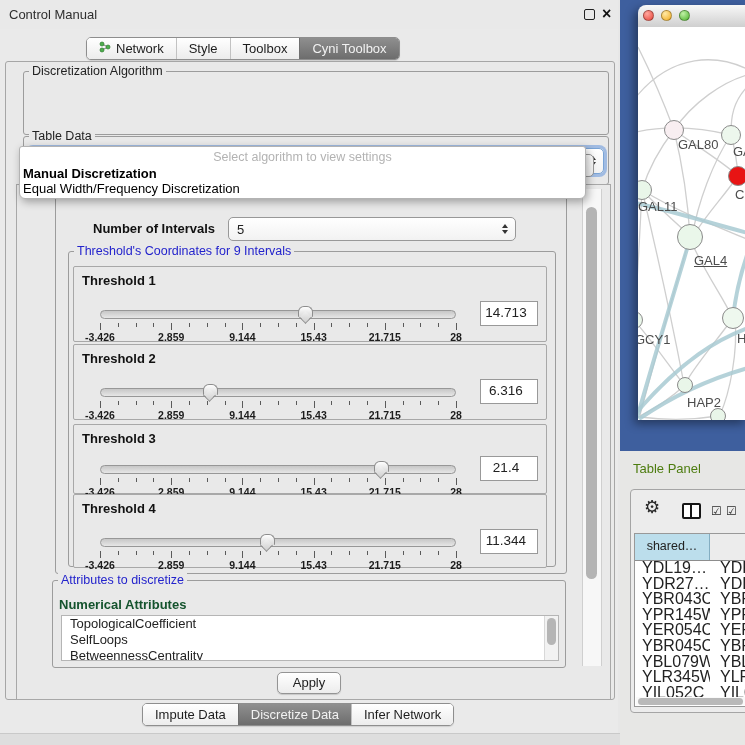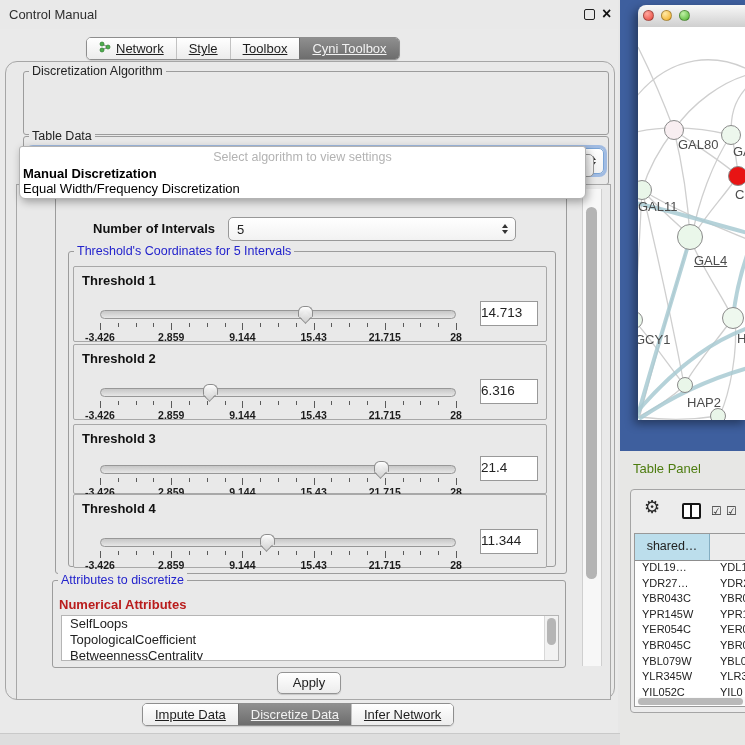--- a/index.html
+++ b/index.html
@@ -9,29 +9,29 @@
   .cp{position:absolute;left:0;top:0;width:618px;height:733px;background:#eaeaea;}
   .cp-strip{position:absolute;left:0;top:733px;width:620px;height:12px;background:#dedede;border-top:1px solid #c9c9c9;}
   .cp-titlebar{position:absolute;left:0;top:0;width:618px;height:29px;background:#e9e9e9;}
   .cp-title{position:absolute;left:9px;top:7px;font-size:13px;color:#2e2e2e;}
   .float-btn{position:absolute;left:584px;top:9px;width:9px;height:9px;border:1.5px solid #222;border-radius:2px;}
   .close-btn{position:absolute;left:602px;top:4px;font-size:16px;font-weight:bold;color:#111;line-height:20px;}
   
   .seg{position:absolute;display:flex;height:21px;border:1px solid #8e8e8e;border-radius:5px;
        background:#fdfdfd;overflow:hidden;box-shadow:0 1px 1px rgba(0,0,0,.12);}
   .seg .tab{display:flex;align-items:center;padding:0 12px;font-size:13px;color:#1d1d1d;
-            border-left:1px solid #c2c2c2;background:linear-gradient(#ffffff,#ececec);white-space:nowrap;text-decoration:underline;}
+            border-left:1px solid #c2c2c2;background:linear-gradient(#ffffff,#ececec);white-space:nowrap;}
   .seg .tab:first-child{border-left:none;}
   .seg .tab.sel{background:linear-gradient(#8f8f8f,#6d6d6d);color:#f2f2f2;border-left-color:#6f6f6f;}
   .cp-tabs{left:86px;top:37px;}
   .cp-bottom-tabs{left:142px;top:703px;}
   .net-tab-icon{margin-right:5px;}
   
   .tab-panel{position:absolute;left:5px;top:61px;width:608px;height:637px;background:#e9e9e9;
-             border:1px solid #a6a6a6;border-radius:12px;}
+             border:1px solid #a6a6a6;border-radius:3px;}
   
   .group{position:absolute;border:1px solid #9c9c9c;border-radius:3px;}
   .legend{position:absolute;top:-8px;left:5px;background:#e9e9e9;padding:0 3px;font-size:12.5px;white-space:nowrap;}
   .legend.green{color:#22b322;}
   .legend.blue{color:#2323cc;}
   
   .combo{position:absolute;background:linear-gradient(#ffffff,#f2f2f2);border:1px solid #989898;
          border-radius:5px;font-size:13px;display:flex;align-items:center;padding:0 8px;box-sizing:border-box;}
   .stepper{position:absolute;right:7px;top:50%;transform:translateY(-50%);display:flex;flex-direction:column;gap:2px;}
   .stepper i{display:block;width:0;height:0;border-left:3.5px solid transparent;border-right:3.5px solid transparent;}
@@ -61,23 +61,23 @@
          background:linear-gradient(#fefefe,#d9d9d9);border:1px solid #8d8d8d;border-bottom:none;
          border-radius:6px 6px 1px 1px;z-index:2;}
   .thumb::after{content:"";position:absolute;left:1.1px;top:5.6px;width:8px;height:8px;
          background:linear-gradient(135deg,#f2f2f2,#cfcfcf);border:1px solid #8d8d8d;border-top:none;border-left:none;
          transform:rotate(45deg);}
   .scale{position:absolute;left:26px;top:56px;width:356px;height:22px;}
   .tick{position:absolute;top:0;width:1px;height:4px;background:#5a5a5a;}
   .tick.major{height:7px;}
   .sclab{position:absolute;top:8px;transform:translateX(-50%);font-size:10.5px;font-weight:bold;color:#1c1c1c;white-space:nowrap;}
   .valbox{position:absolute;right:8px;top:34px;width:50px;height:20px;background:#fff;border:1px solid #999;
-          font-size:13.5px;text-align:left;padding:3px 6px 0 0;}
-  
-  .attr-title{position:absolute;left:6px;top:16px;font-size:13px;font-weight:bold;color:#b91c1c;}
+          font-size:13.5px;text-align:center;padding:3px 6px 0 0;}
+  
+  .attr-title{position:absolute;left:6px;top:16px;font-size:13px;font-weight:bold;color:#14532d;}
   .attr-list{position:absolute;left:8px;top:34px;width:496px;height:44px;background:#fff;border:1px solid #b5b5b5;overflow:hidden;}
   .attr-item{font-size:13px;line-height:16px;padding-left:8px;white-space:nowrap;}
   .attr-sb{position:absolute;right:0;top:0;width:13px;height:100%;background:#f2f2f2;border-left:1px solid #d8d8d8;}
   .attr-sb-thumb{position:absolute;left:2px;top:2px;width:9px;height:27px;background:#b5b5b5;border-radius:5px;}
   .apply-btn{position:absolute;left:260px;top:487px;width:62px;height:20px;border:1px solid #949494;border-radius:5px;
              background:linear-gradient(#ffffff,#ececec);font-size:13px;text-align:center;line-height:19px;
              box-shadow:0 1px 1px rgba(0,0,0,.15);}
   
   .blue-bg{position:absolute;left:620px;top:0;width:125px;height:451px;background:#3e5f9e;}
   .right-lower{position:absolute;left:620px;top:451px;width:125px;height:294px;background:#e7e7e5;}
@@ -102,21 +102,21 @@
   .cols-icon::after{content:"";position:absolute;left:6px;top:0;width:2px;height:12px;background:#161616;}
   .cbx{position:absolute;top:14px;font-size:12px;color:#2a2a2a;}
   .cbx.one{left:80px;} .cbx.two{left:95px;}
   .tbl{position:absolute;left:3px;top:43px;width:114px;height:172px;background:#fff;border:1px solid #999;overflow:hidden;}
   .tbl-header{position:absolute;left:0;top:0;width:160px;height:26px;display:flex;border-bottom:1px solid #8d8d8d;}
   .th{box-sizing:border-box;font-size:12.5px;line-height:25px;text-align:center;overflow:hidden;}
   .th.c0{width:75px;background:#bcdeec;border-right:1px solid #84aec2;}
   .th.c1{width:85px;background:#ececec;}
   .tbl-body{position:absolute;left:0;top:26px;width:160px;}
   .trow{display:flex;height:15.6px;}
-  .tcell{font-size:11px;line-height:15.6px;white-space:nowrap;overflow:hidden;}
+  .tcell{font-size:16px;line-height:15.6px;white-space:nowrap;overflow:hidden;}
   .tcell.c0{width:75px;padding-left:7px;box-sizing:border-box;}
   .tcell.c1{padding-left:10px;}
   .hscroll{position:absolute;left:1px;top:163px;width:112px;height:8px;background:#fafafa;}
   .hthumb{position:absolute;left:2px;top:0.5px;width:105px;height:7px;background:#b9b9b9;border-radius:4px;}
 </style>
 </head>
 <body>
 
 <div id="app">
 
@@ -191,21 +191,21 @@
           <span style="position:absolute;left:37px;top:26px;font-size:13px;font-weight:bold;color:#111;">Number of Intervals</span>
           <div class="combo" style="left:172px;top:22px;width:288px;height:24px;">
             <span>5</span>
             <span class="stepper">
                 <i class="up"></i>
                 <i class="dn"></i>
               </span>
           </div>
 
           <div class="group" style="left:12px;top:56px;width:486px;height:314px;">
-            <span class="legend blue">Threshold's Coordinates for 5 Intervals</span>
+            <span class="legend blue">Threshold's Coordinates for 9 Intervals</span>
 
             <div class="thr" style="top:14px;height:74px;">
               <span class="thr-title">Threshold 1</span>
               <div class="slider">
                 <div class="track"></div>
                 <div class="thumb" style="left: 57.7%;"></div>
               </div>
               <div class="scale">
                   <div class="tick major" style="left: 0%;"></div>
                   <div class="tick" style="left: 5%;"></div>
@@ -351,22 +351,22 @@
                 </div>
               <div class="valbox">11.344</div>
             </div>
           </div>
         </div>
 
         <div class="group" style="left:35px;top:395px;width:512px;height:86px;">
           <span class="legend blue">Attributes to discretize</span>
           <span class="attr-title">Numerical Attributes</span>
           <div class="attr-list">
-            <div class="attr-item">SelfLoops</div>
-              <div class="attr-item">TopologicalCoefficient</div>
+            <div class="attr-item">TopologicalCoefficient</div>
+              <div class="attr-item">SelfLoops</div>
               <div class="attr-item">BetweennessCentrality</div>
               <div class="attr-sb">
               <div class="attr-sb-thumb"></div>
             </div>
           </div>
         </div>
 
         <div class="apply-btn">Apply</div>
       </div>
     </div>

